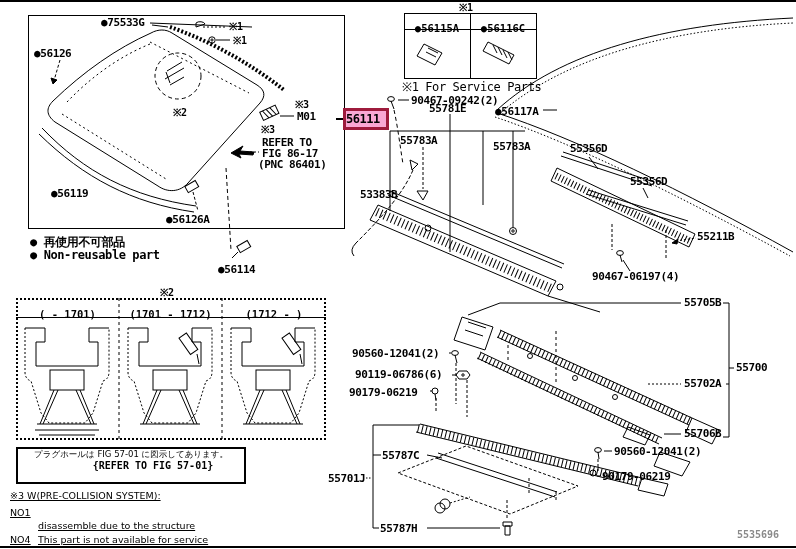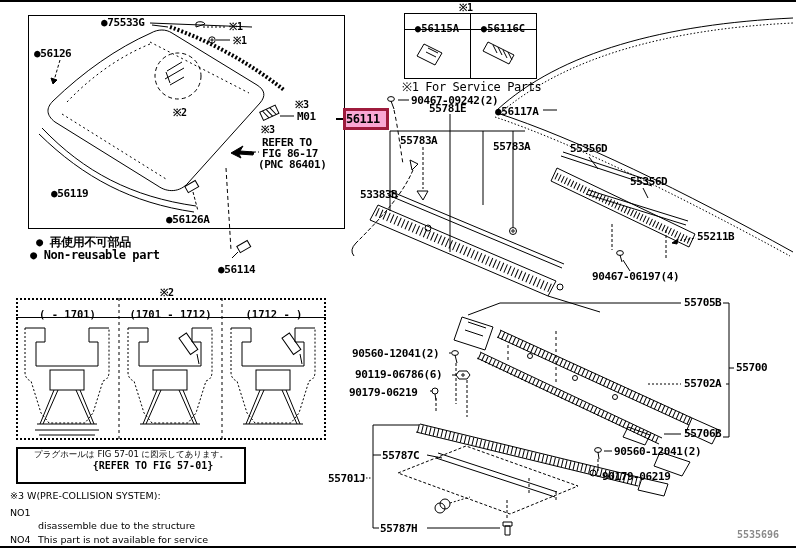--- a/index.html
+++ b/index.html
@@ -11,21 +11,21 @@
        white-space:nowrap;line-height:11px;color:#000;}
   .sm{font-size:12px;}
   .marker{font-weight:bold;font-size:10px;}
   .frame{position:absolute;border:1.5px solid #000;box-sizing:border-box;}
   .dotted-frame{position:absolute;border:2px dotted #000;box-sizing:border-box;}
   .hl-box{position:absolute;left:343px;top:108px;width:46px;height:22px;box-sizing:border-box;
           border:3px solid var(--hl,#9E1B3C);background:#f9a8d4;text-align:left;
           font:bold 12px "DejaVu Sans Mono",monospace;line-height:16px;letter-spacing:-0.5px;}
   .cellhead{position:absolute;text-align:center;font:bold 10.5px "DejaVu Sans Mono",monospace;
             line-height:15px;white-space:nowrap;margin-top:7px;}
-  .note{position:absolute;font:9.5px "DejaVu Sans",sans-serif;white-space:nowrap;color:#000;}
+  .note{position:absolute;font:9.5px "DejaVu Sans",sans-serif;white-space:nowrap;color:#000;text-decoration:underline;}
   .notebox{position:absolute;left:16px;top:447px;width:230px;height:37px;border:2px solid #000;
            box-sizing:border-box;text-align:center;font:8.5px "DejaVu Sans",sans-serif;line-height:11px;}
   .notebox .b{font-weight:bold;font-size:10px;font-family:"DejaVu Sans Mono",monospace;margin-left:44px;}
   .pagecode{position:absolute;left:737px;top:529px;font:bold 10px "DejaVu Sans Mono",monospace;color:#8a8a8a;}
 </style>
 </head>
 <body>
 
 <div id="stage">
 
@@ -246,21 +246,21 @@
   <div class="lbl" style="left:34px;top:48px">●56126</div>
   <div class="lbl marker" style="left:173px;top:107px">※2</div>
   <div class="lbl marker" style="left:295px;top:99px">※3</div>
   <div class="lbl" style="left:297px;top:111px">M01</div>
   <div class="lbl marker" style="left:261px;top:124px">※3</div>
   <div class="lbl" style="left:262px;top:137px">REFER TO</div>
   <div class="lbl" style="left:262px;top:148px">FIG 86-17</div>
   <div class="lbl" style="left:258px;top:159px">(PNC 86401)</div>
   <div class="lbl" style="left:51px;top:188px">●56119</div>
   <div class="lbl" style="left:166px;top:214px">●56126A</div>
-  <div class="lbl sm" style="left:36px;top:237px">● 再使用不可部品</div>
+  <div class="lbl sm" style="left:30px;top:237px">● 再使用不可部品</div>
   <div class="lbl sm" style="left:30px;top:250px">● Non-reusable part</div>
   <div class="lbl" style="left:218px;top:264px">●56114</div>
 
   <div class="lbl marker" style="left:459px;top:2px">※1</div>
   <div class="cellhead" style="left:405px;top:14px;width:64px">●56115A</div>
   <div class="cellhead" style="left:471px;top:14px;width:64px">●56116C</div>
   <div class="lbl sm" style="left:402px;top:82px;font-weight:normal">※1 For Service Parts</div>
 
   <div class="lbl" style="left:411px;top:95px">90467-09242(2)</div>
   <div class="lbl" style="left:495px;top:106px">●56117A</div>

